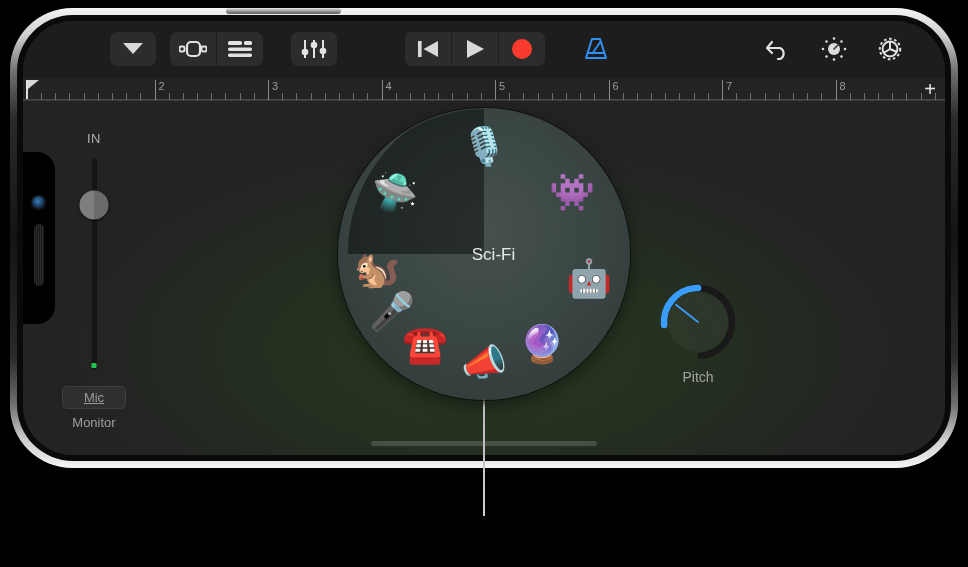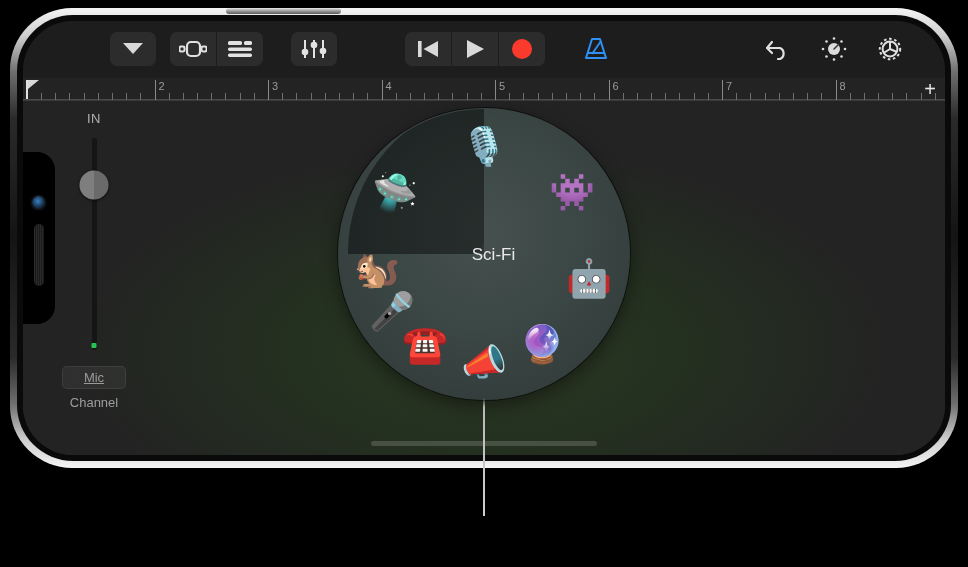--- a/index.html
+++ b/index.html
@@ -119,21 +119,21 @@
   
   .main {
     position:absolute; left:0; top:80px; right:0; bottom:0;
     background:
       radial-gradient(ellipse 62% 80% at 50% 70%, #2c3a24 0%, #243020 35%, #232323 72%),
       #212121;
   }
 
   
   .fader { position:absolute; width: 86px; text-align:center; }
-  .fader.in  { left: 28px;  top: 10px; }
+  .fader.in  { left: 28px;  top: 30px; }
   .fader.out { right: 28px; top: 22px; }
   .fader-label { font-size: 13px; color:#b0b0b0; letter-spacing:.5px; }
   .fader-track {
     position:relative; margin: 12px auto 0; width: 5px; height: 212px;
     background:#151515; border-radius: 3px;
   }
   .fader-knob {
     position:absolute; left:50%; width: 29px; height:29px; border-radius:50%;
     transform: translate(-50%,-50%);
     background: linear-gradient(90deg,#7e7e7e 0 50%, #6a6a6a 50% 100%);
@@ -427,25 +427,36 @@
 
         <div class="main">
 
           <div class="fader in">
             <div class="fader-label">IN</div>
             <div class="fader-track">
               <div class="fader-knob" id="in-knob" style="top: 46.64px;"></div>
               <div class="level-led"></div>
             </div>
             <div class="pill mic">Mic</div>
-            <div class="sub-label">Channel</div>
-          </div>
-
-
-
+            <div class="sub-label">Monitor</div>
+          </div>
+
+
+
+          <div class="knob-wrap pitch">
+            <div id="knob-1" style="width: 82px; height: 82px; margin: 0px auto;">
+                <svg viewBox="0 0 82 82" width="82" height="82">
+                  <circle cx="41" cy="41" r="30" fill="rgba(255,255,255,0.045)"></circle>
+                  <circle cx="41" cy="41" r="34" fill="none" stroke="#191919" stroke-width="6.5" stroke-linecap="round" stroke-dasharray="103.84709049366262 213.62830044410595" transform="rotate(-90 41 41)"></circle>
+                  <circle cx="41" cy="41" r="34" fill="none" stroke="#3b9dfb" stroke-width="6.5" stroke-linecap="round" stroke-dasharray="56.37413483941685 213.62830044410595" transform="rotate(-185 41 41)"></circle>
+                  <line x1="41" y1="41" x2="18.935698899011786" y2="23.761478690881564" stroke="#3b9dfb" stroke-width="1.7" stroke-linecap="round"></line>
+                </svg>
+              </div>
+            <div class="knob-name">Pitch</div>
+          </div>
 
           <div class="dial">
             <svg class="wedge" viewBox="0 0 292 292">
               <defs>
                 <clipPath id="circClip">
                     <circle cx="146" cy="146" r="145"></circle>
                   </clipPath>
               </defs>
               <g clip-path="url(#circClip)">
                 <path d="M146,146 L146,-10 A156,156 0 0,0 10,146 Z" fill="rgba(0,0,0,0.30)"></path>

